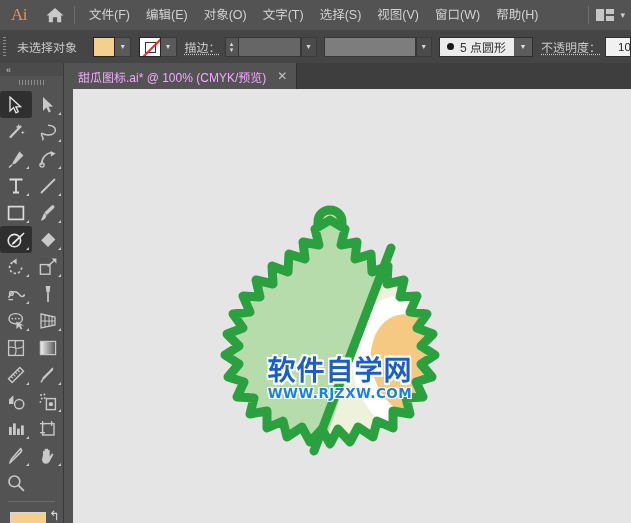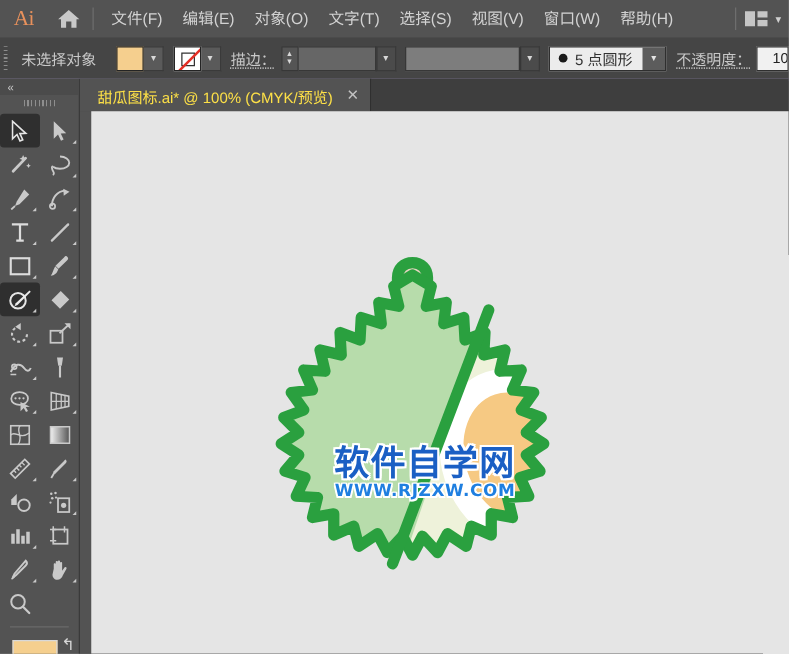--- a/index.html
+++ b/index.html
@@ -170,21 +170,21 @@
   .tabstrip{
     position:absolute;left:0;top:0;right:0;height:26px;
     background:#3e3e3e;display:flex;align-items:flex-end;
   }
   .doctab{
     height:26px;background:#535353;display:flex;align-items:center;
     padding:0 9px 0 14px;box-sizing:border-box;
     border-right:1px solid #2f2f2f;
   }
   .doctab-title{
-    color:#fde047;font-size:12px;white-space:nowrap;
+    color:#f0abfc;font-size:12px;white-space:nowrap;
   }
   .doctab-close{
     color:#c2c2c2;font-size:12px;margin-left:11px;line-height:1;
   }
   .canvas-wrap{
     position:absolute;left:0;top:26px;right:0;bottom:0;
     background:#535353;
   }
   .canvas{
     position:absolute;left:9px;top:0;right:0;bottom:0;

